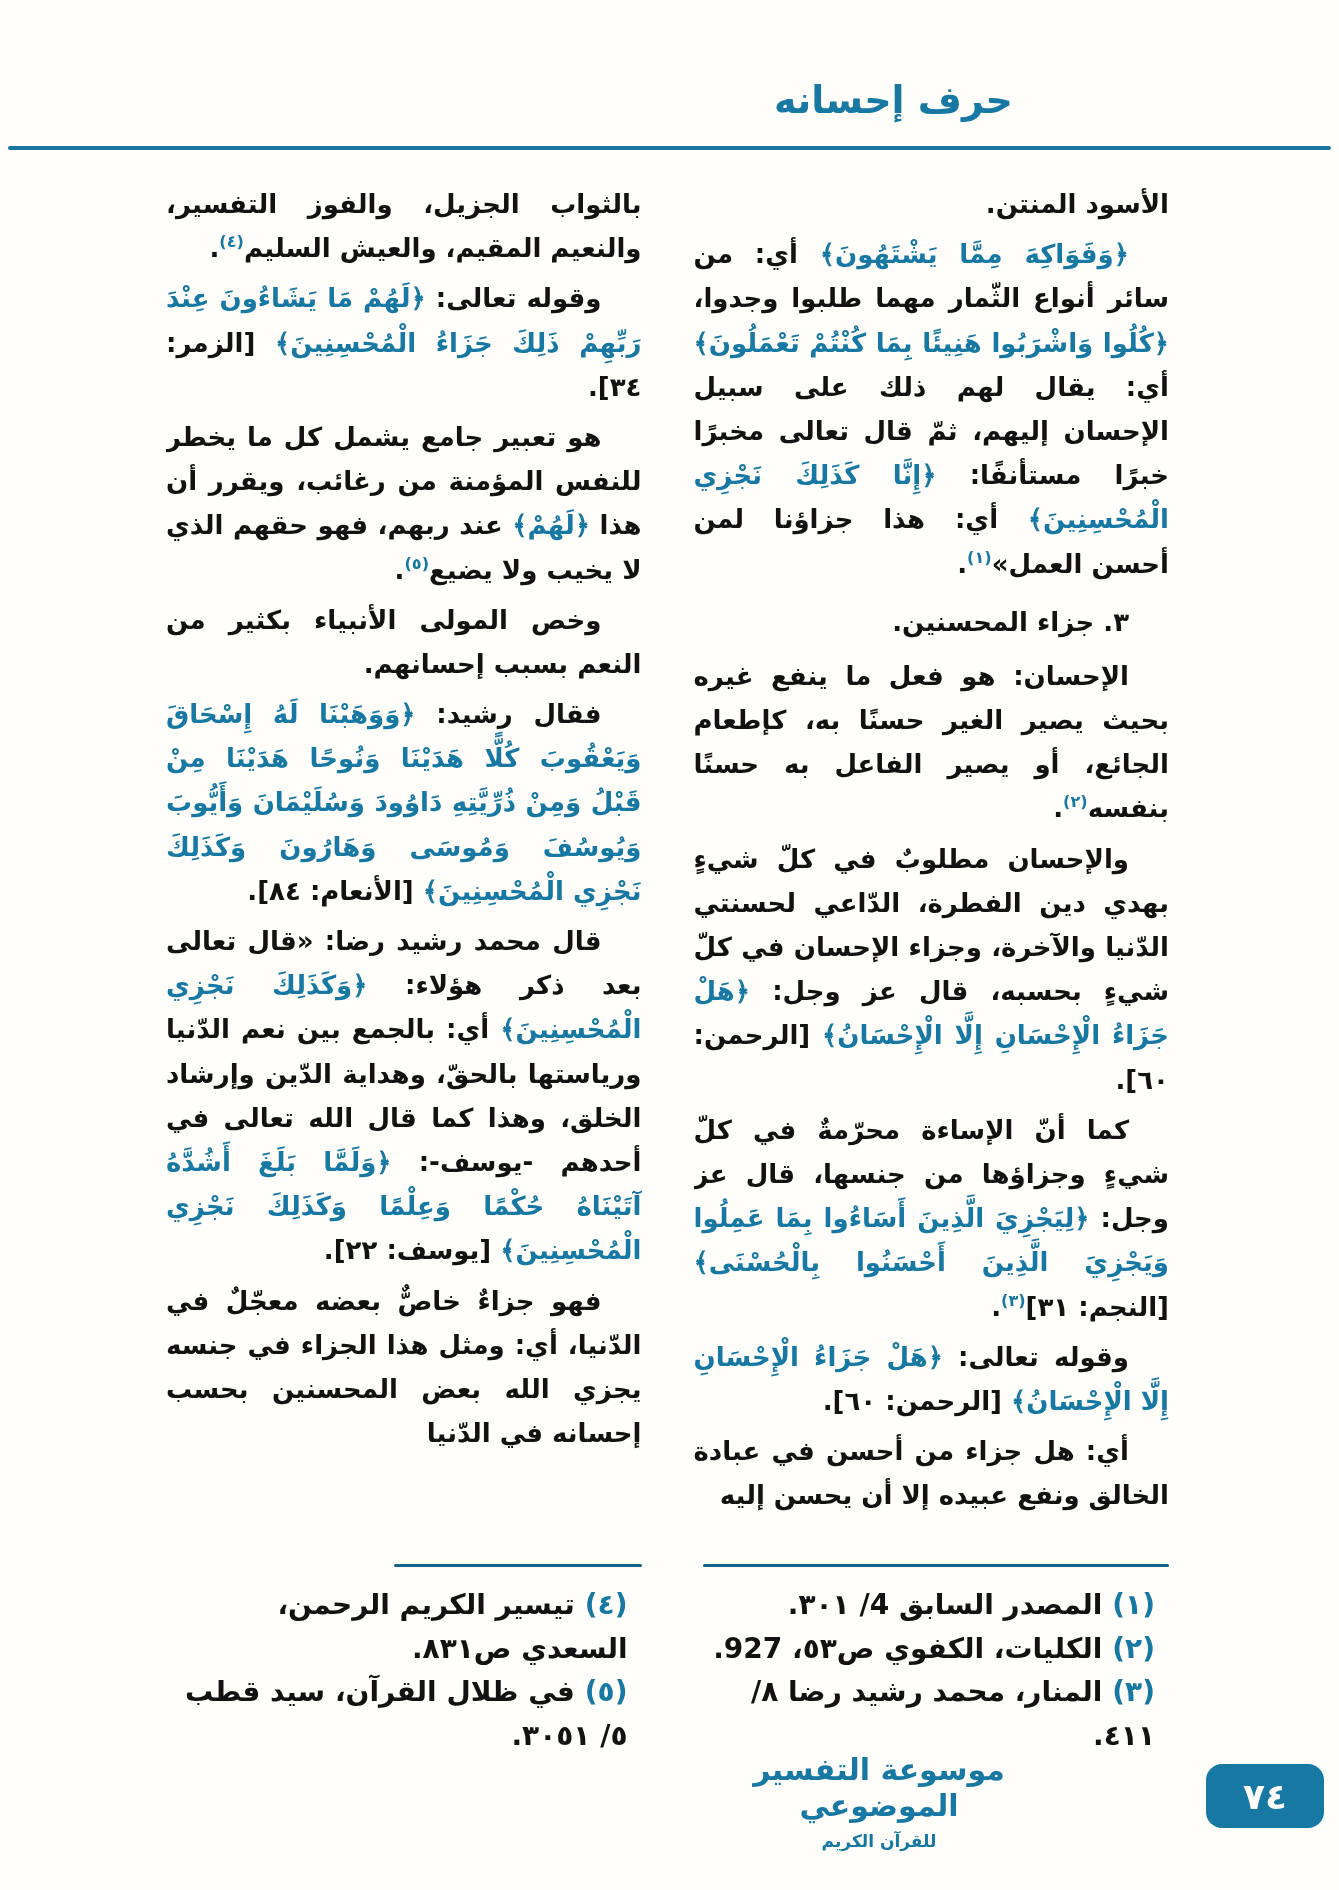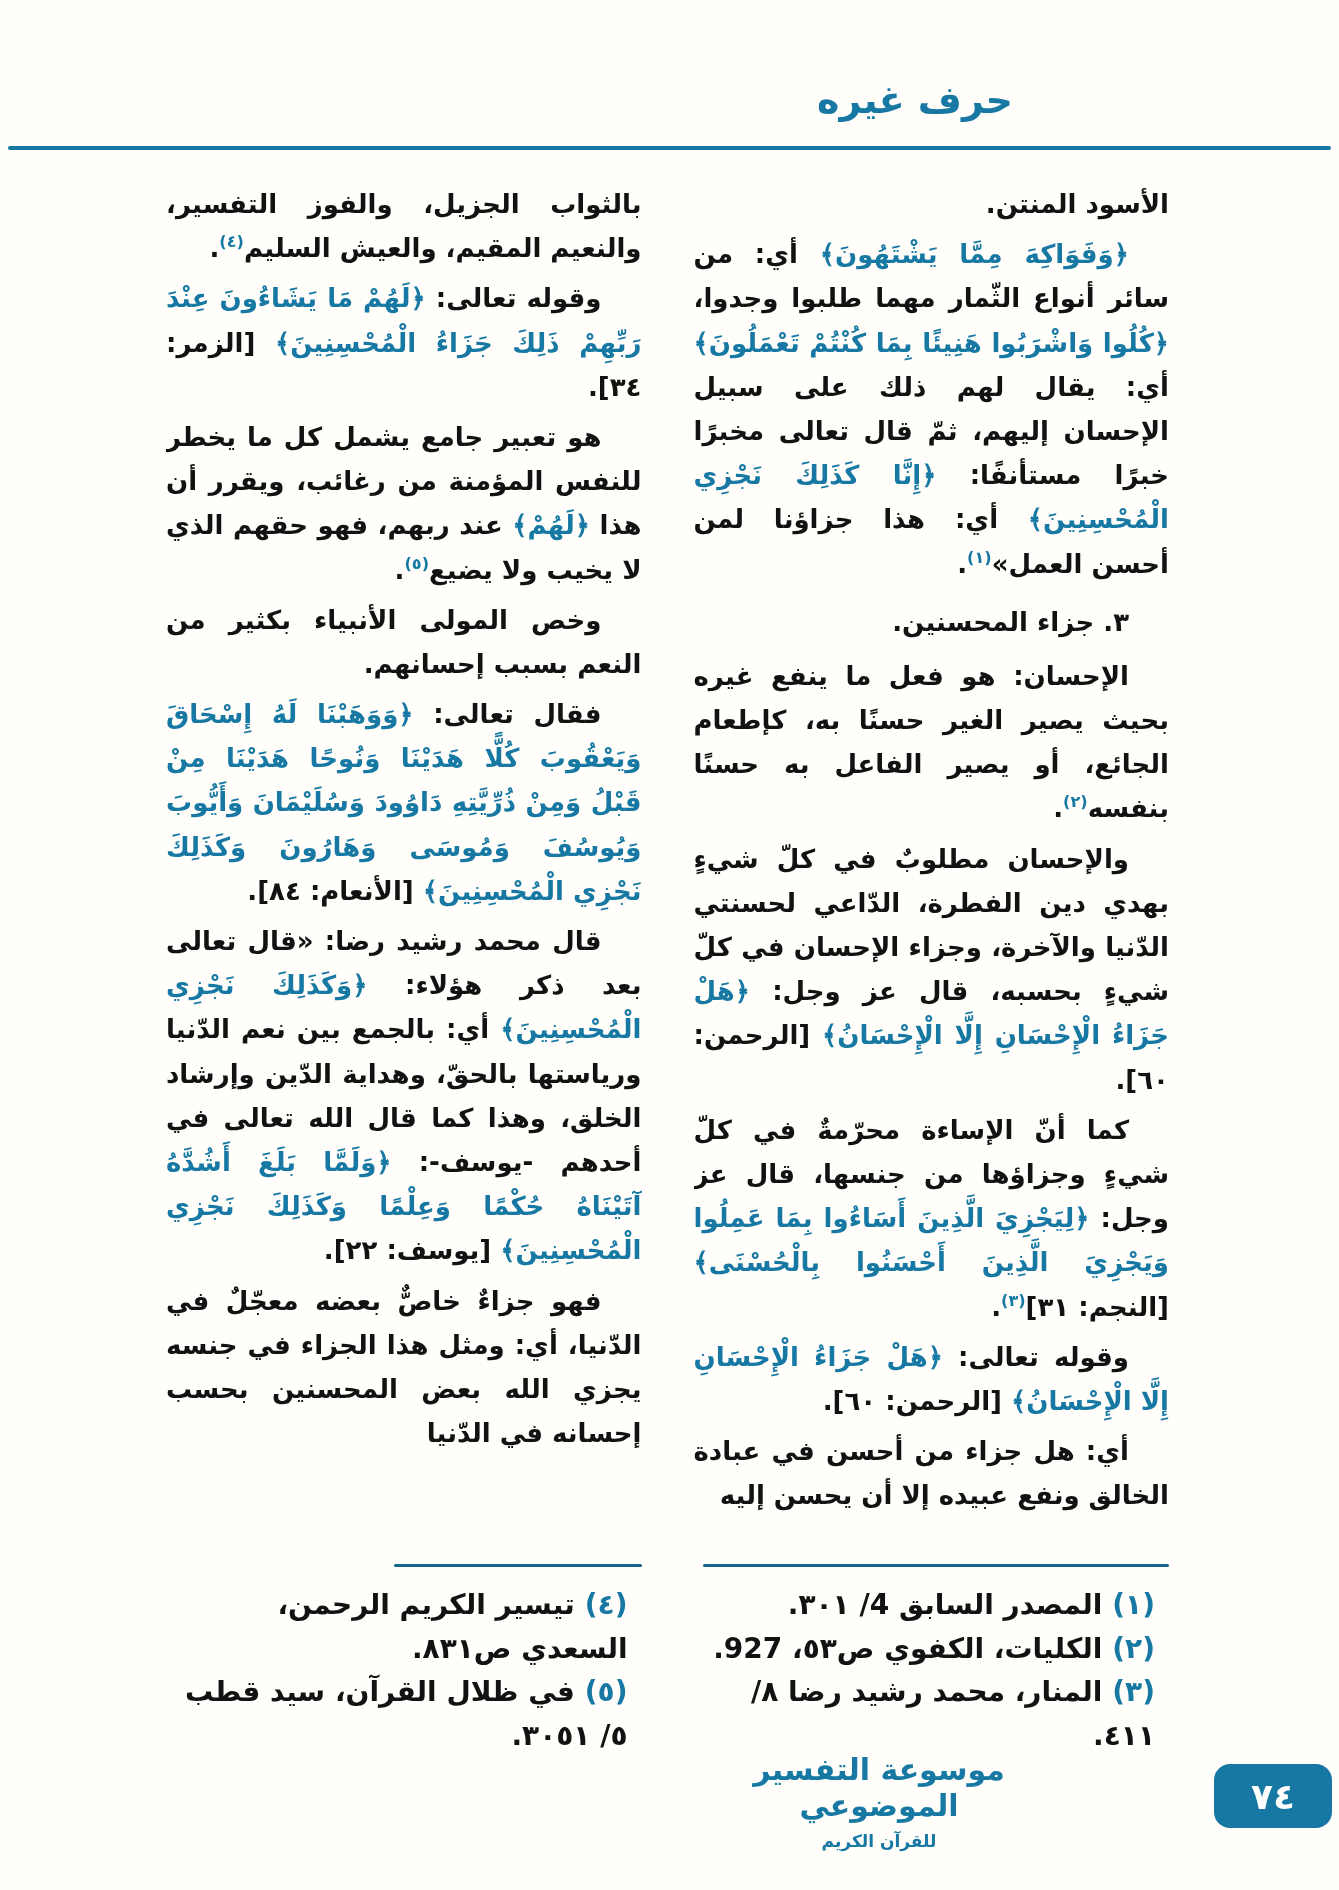--- a/index.html
+++ b/index.html
@@ -69,34 +69,34 @@
   }
   .fn-num{color:var(--accent);margin-left:10px;}
   
   .logo{
     position:absolute;top:1752px;right:320px;width:280px;
     text-align:center;color:var(--accent);
   }
   .logo-line1{font-size:30px;font-weight:bold;line-height:1.2;}
   .logo-line2{font-size:17px;font-weight:bold;margin-top:7px;}
   .page-number-box{
-    position:absolute;top:1764px;right:7px;
+    position:absolute;top:1764px;right:15px;
     width:118px;height:64px;
     background:var(--accent);
     border-radius:16px;
     display:flex;align-items:center;justify-content:center;
     color:#ffffff;font-size:36px;font-weight:bold;
   }
 </style>
 </head>
 <body>
 
 <div class="page">
 
-  <div class="header-title">حرف غيره</div>
+  <div class="header-title">حرف إحسانه</div>
 
   <div class="header-rule"></div>
 
   <div class="content">
 
     <div class="column">
       <div class="col-body">
           <div class="para noindent"><span class="seg-text">الأسود المنتن.</span></div>
           <div class="para"><span class="seg-quran">﴿وَفَوَاكِهَ مِمَّا يَشْتَهُونَ﴾</span><span class="seg-text"> أي: من سائر أنواع الثّمار مهما طلبوا وجدوا، </span><span class="seg-quran">﴿كُلُوا وَاشْرَبُوا هَنِيئًا بِمَا كُنْتُمْ تَعْمَلُونَ﴾</span><span class="seg-text"> أي: يقال لهم ذلك على سبيل الإحسان إليهم، ثمّ قال تعالى مخبرًا خبرًا مستأنفًا: </span><span class="seg-quran">﴿إِنَّا كَذَلِكَ نَجْزِي الْمُحْسِنِينَ﴾</span><span class="seg-text"> أي: هذا جزاؤنا لمن أحسن العمل»</span><span class="seg-fn">(١)</span><span class="seg-text">.</span></div>
           <div class="para heading"><span class="seg-text">٣. جزاء المحسنين.</span></div>
@@ -115,21 +115,21 @@
           </div>
       </div>
     </div>
 
     <div class="column">
       <div class="col-body">
           <div class="para noindent"><span class="seg-text">بالثواب الجزيل، والفوز التفسير، والنعيم المقيم، والعيش السليم</span><span class="seg-fn">(٤)</span><span class="seg-text">.</span></div>
           <div class="para"><span class="seg-text">وقوله تعالى: </span><span class="seg-quran">﴿لَهُمْ مَا يَشَاءُونَ عِنْدَ رَبِّهِمْ ذَلِكَ جَزَاءُ الْمُحْسِنِينَ﴾</span><span class="seg-text"> </span><span class="seg-ref">[الزمر: ٣٤].</span></div>
           <div class="para"><span class="seg-text">هو تعبير جامع يشمل كل ما يخطر للنفس المؤمنة من رغائب، ويقرر أن هذا </span><span class="seg-quran">﴿لَهُمْ﴾</span><span class="seg-text"> عند ربهم، فهو حقهم الذي لا يخيب ولا يضيع</span><span class="seg-fn">(٥)</span><span class="seg-text">.</span></div>
           <div class="para"><span class="seg-text">وخص المولى الأنبياء بكثير من النعم بسبب إحسانهم.</span></div>
-          <div class="para"><span class="seg-text">فقال تعالى: </span><span class="seg-quran">﴿وَوَهَبْنَا لَهُ إِسْحَاقَ وَيَعْقُوبَ كُلًّا هَدَيْنَا وَنُوحًا هَدَيْنَا مِنْ قَبْلُ وَمِنْ ذُرِّيَّتِهِ دَاوُودَ وَسُلَيْمَانَ وَأَيُّوبَ وَيُوسُفَ وَمُوسَى وَهَارُونَ وَكَذَلِكَ نَجْزِي الْمُحْسِنِينَ﴾</span><span class="seg-text"> </span><span class="seg-ref">[الأنعام: ٨٤].</span></div>
+          <div class="para"><span class="seg-text">فقال رشيد: </span><span class="seg-quran">﴿وَوَهَبْنَا لَهُ إِسْحَاقَ وَيَعْقُوبَ كُلًّا هَدَيْنَا وَنُوحًا هَدَيْنَا مِنْ قَبْلُ وَمِنْ ذُرِّيَّتِهِ دَاوُودَ وَسُلَيْمَانَ وَأَيُّوبَ وَيُوسُفَ وَمُوسَى وَهَارُونَ وَكَذَلِكَ نَجْزِي الْمُحْسِنِينَ﴾</span><span class="seg-text"> </span><span class="seg-ref">[الأنعام: ٨٤].</span></div>
           <div class="para"><span class="seg-text">قال محمد رشيد رضا: «قال تعالى بعد ذكر هؤلاء: </span><span class="seg-quran">﴿وَكَذَلِكَ نَجْزِي الْمُحْسِنِينَ﴾</span><span class="seg-text"> أي: بالجمع بين نعم الدّنيا ورياستها بالحقّ، وهداية الدّين وإرشاد الخلق، وهذا كما قال الله تعالى في أحدهم -يوسف-: </span><span class="seg-quran">﴿وَلَمَّا بَلَغَ أَشُدَّهُ آتَيْنَاهُ حُكْمًا وَعِلْمًا وَكَذَلِكَ نَجْزِي الْمُحْسِنِينَ﴾</span><span class="seg-text"> </span><span class="seg-ref">[يوسف: ٢٢].</span></div>
           <div class="para"><span class="seg-text">فهو جزاءٌ خاصٌّ بعضه معجّلٌ في الدّنيا، أي: ومثل هذا الجزاء في جنسه يجزي الله بعض المحسنين بحسب إحسانه في الدّنيا</span></div>
         </div>
       <div class="footnotes">
         <div class="fn-rule short"></div>
         <div>
             <div class="footnote"><span class="fn-num">(٤)</span><span>تيسير الكريم الرحمن، السعدي ص٨٣١.</span></div>
             <div class="footnote"><span class="fn-num">(٥)</span><span>في ظلال القرآن، سيد قطب ٥/ ٣٠٥١.</span></div>
           </div>
       </div>

